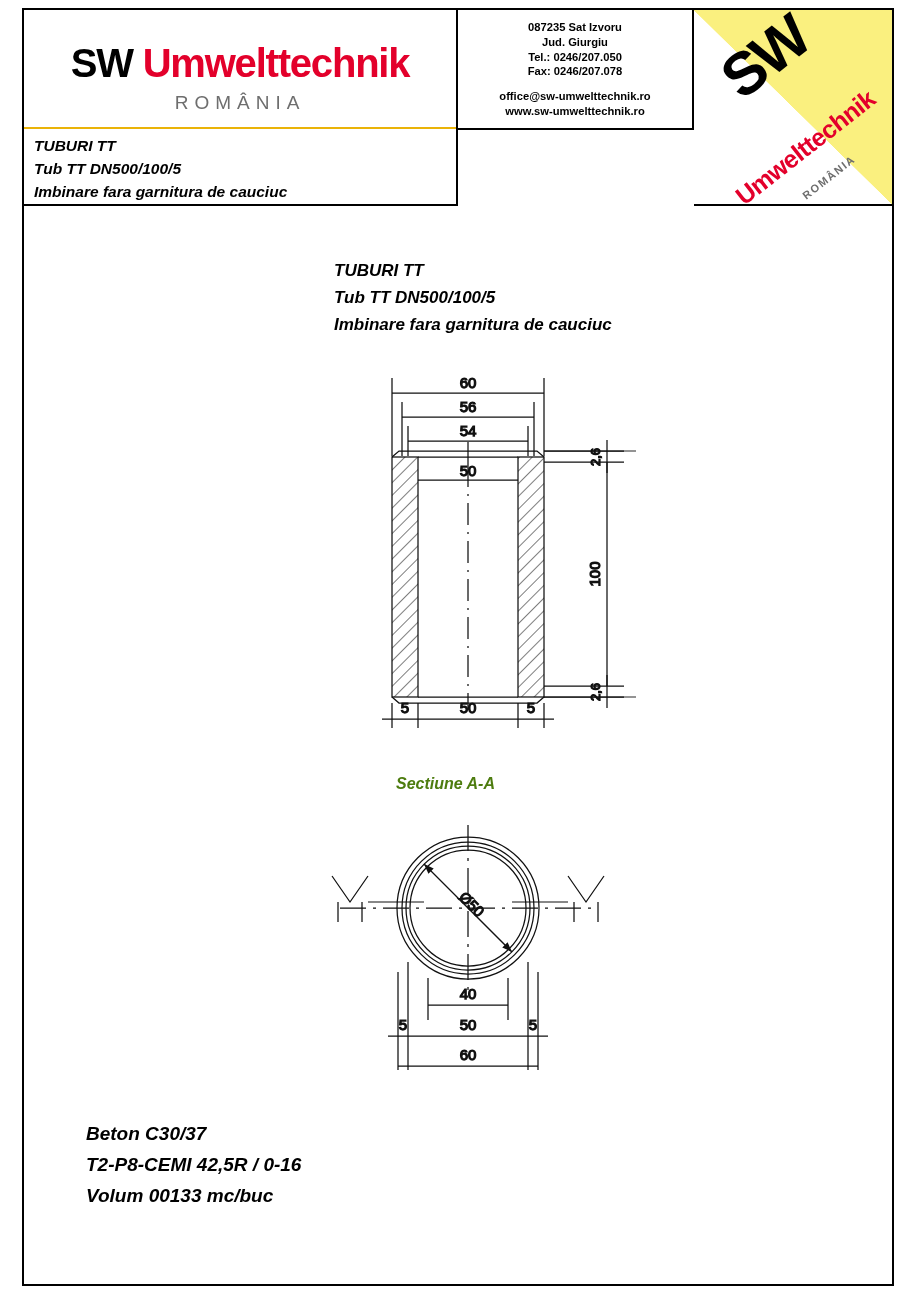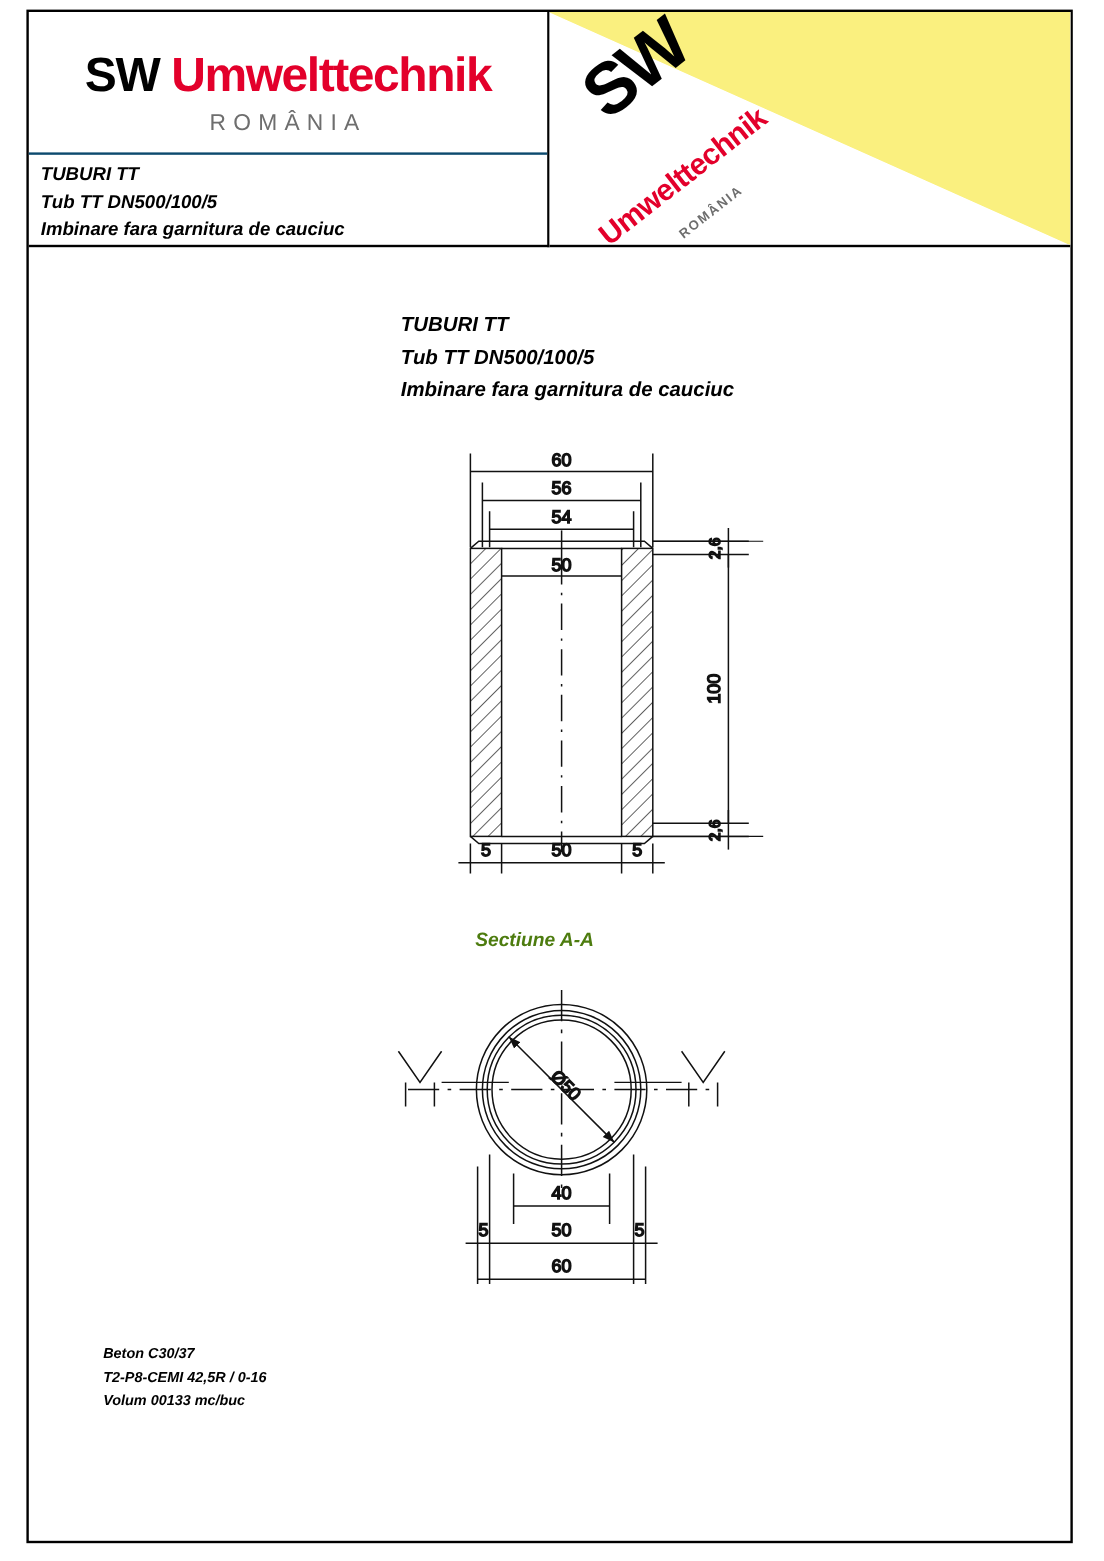--- a/index.html
+++ b/index.html
@@ -36,21 +36,21 @@
   #logo-cell {
     width: 434px;
     height: 196px;
     border-right: 2px solid #000;
     border-bottom: 2px solid #000;
     display: flex;
     flex-direction: column;
   }
   #logo-top {
     height: 120px;
-    border-bottom: 2px solid #0c4a6e;
+    border-bottom: 2px solid #eab308;
     display: flex;
     flex-direction: column;
     align-items: center;
     justify-content: center;
     padding-top: 20px;
   }
   #logo-wordmark {
     font-size: 40px;
     font-weight: bold;
     letter-spacing: -1.2px;
@@ -193,21 +193,21 @@
     color: #4d7c0f;
     white-space: nowrap;
   }
 
   
   #specs {
     position: absolute;
     left: 62px; top: 1109px;
   }
   #specs div {
-    font-size: 12px;
+    font-size: 19px;
     font-weight: bold;
     font-style: italic;
     line-height: 1.63;
     color: #000;
     white-space: nowrap;
   }
 
   .dimtxt {
     font-family: "Liberation Sans", sans-serif;
     font-size: 15px;
@@ -235,20 +235,29 @@
           </div>
           <div id="logo-sub">ROMÂNIA</div>
         </div>
         <div id="title-cell">
           <div>TUBURI TT</div>
           <div>Tub TT DN500/100/5</div>
           <div>Imbinare fara garnitura de cauciuc</div>
         </div>
       </div>
 
+      <div id="contact-cell">
+        <div class="line">087235 Sat Izvoru</div>
+        <div class="line">Jud. Giurgiu</div>
+        <div class="line">Tel.: 0246/207.050</div>
+        <div class="line">Fax: 0246/207.078</div>
+        <div class="gap"></div>
+        <div class="line">office@sw-umwelttechnik.ro</div>
+        <div class="line">www.sw-umwelttechnik.ro</div>
+      </div>
 
       <div id="badge-cell">
         <div id="badge-yellow"></div>
         <div id="badge-art">
           <div class="badge-sw">SW</div>
           <div class="badge-ut">Umwelttechnik</div>
           <div class="badge-ro">ROMÂNIA</div>
         </div>
       </div>
     </div>

